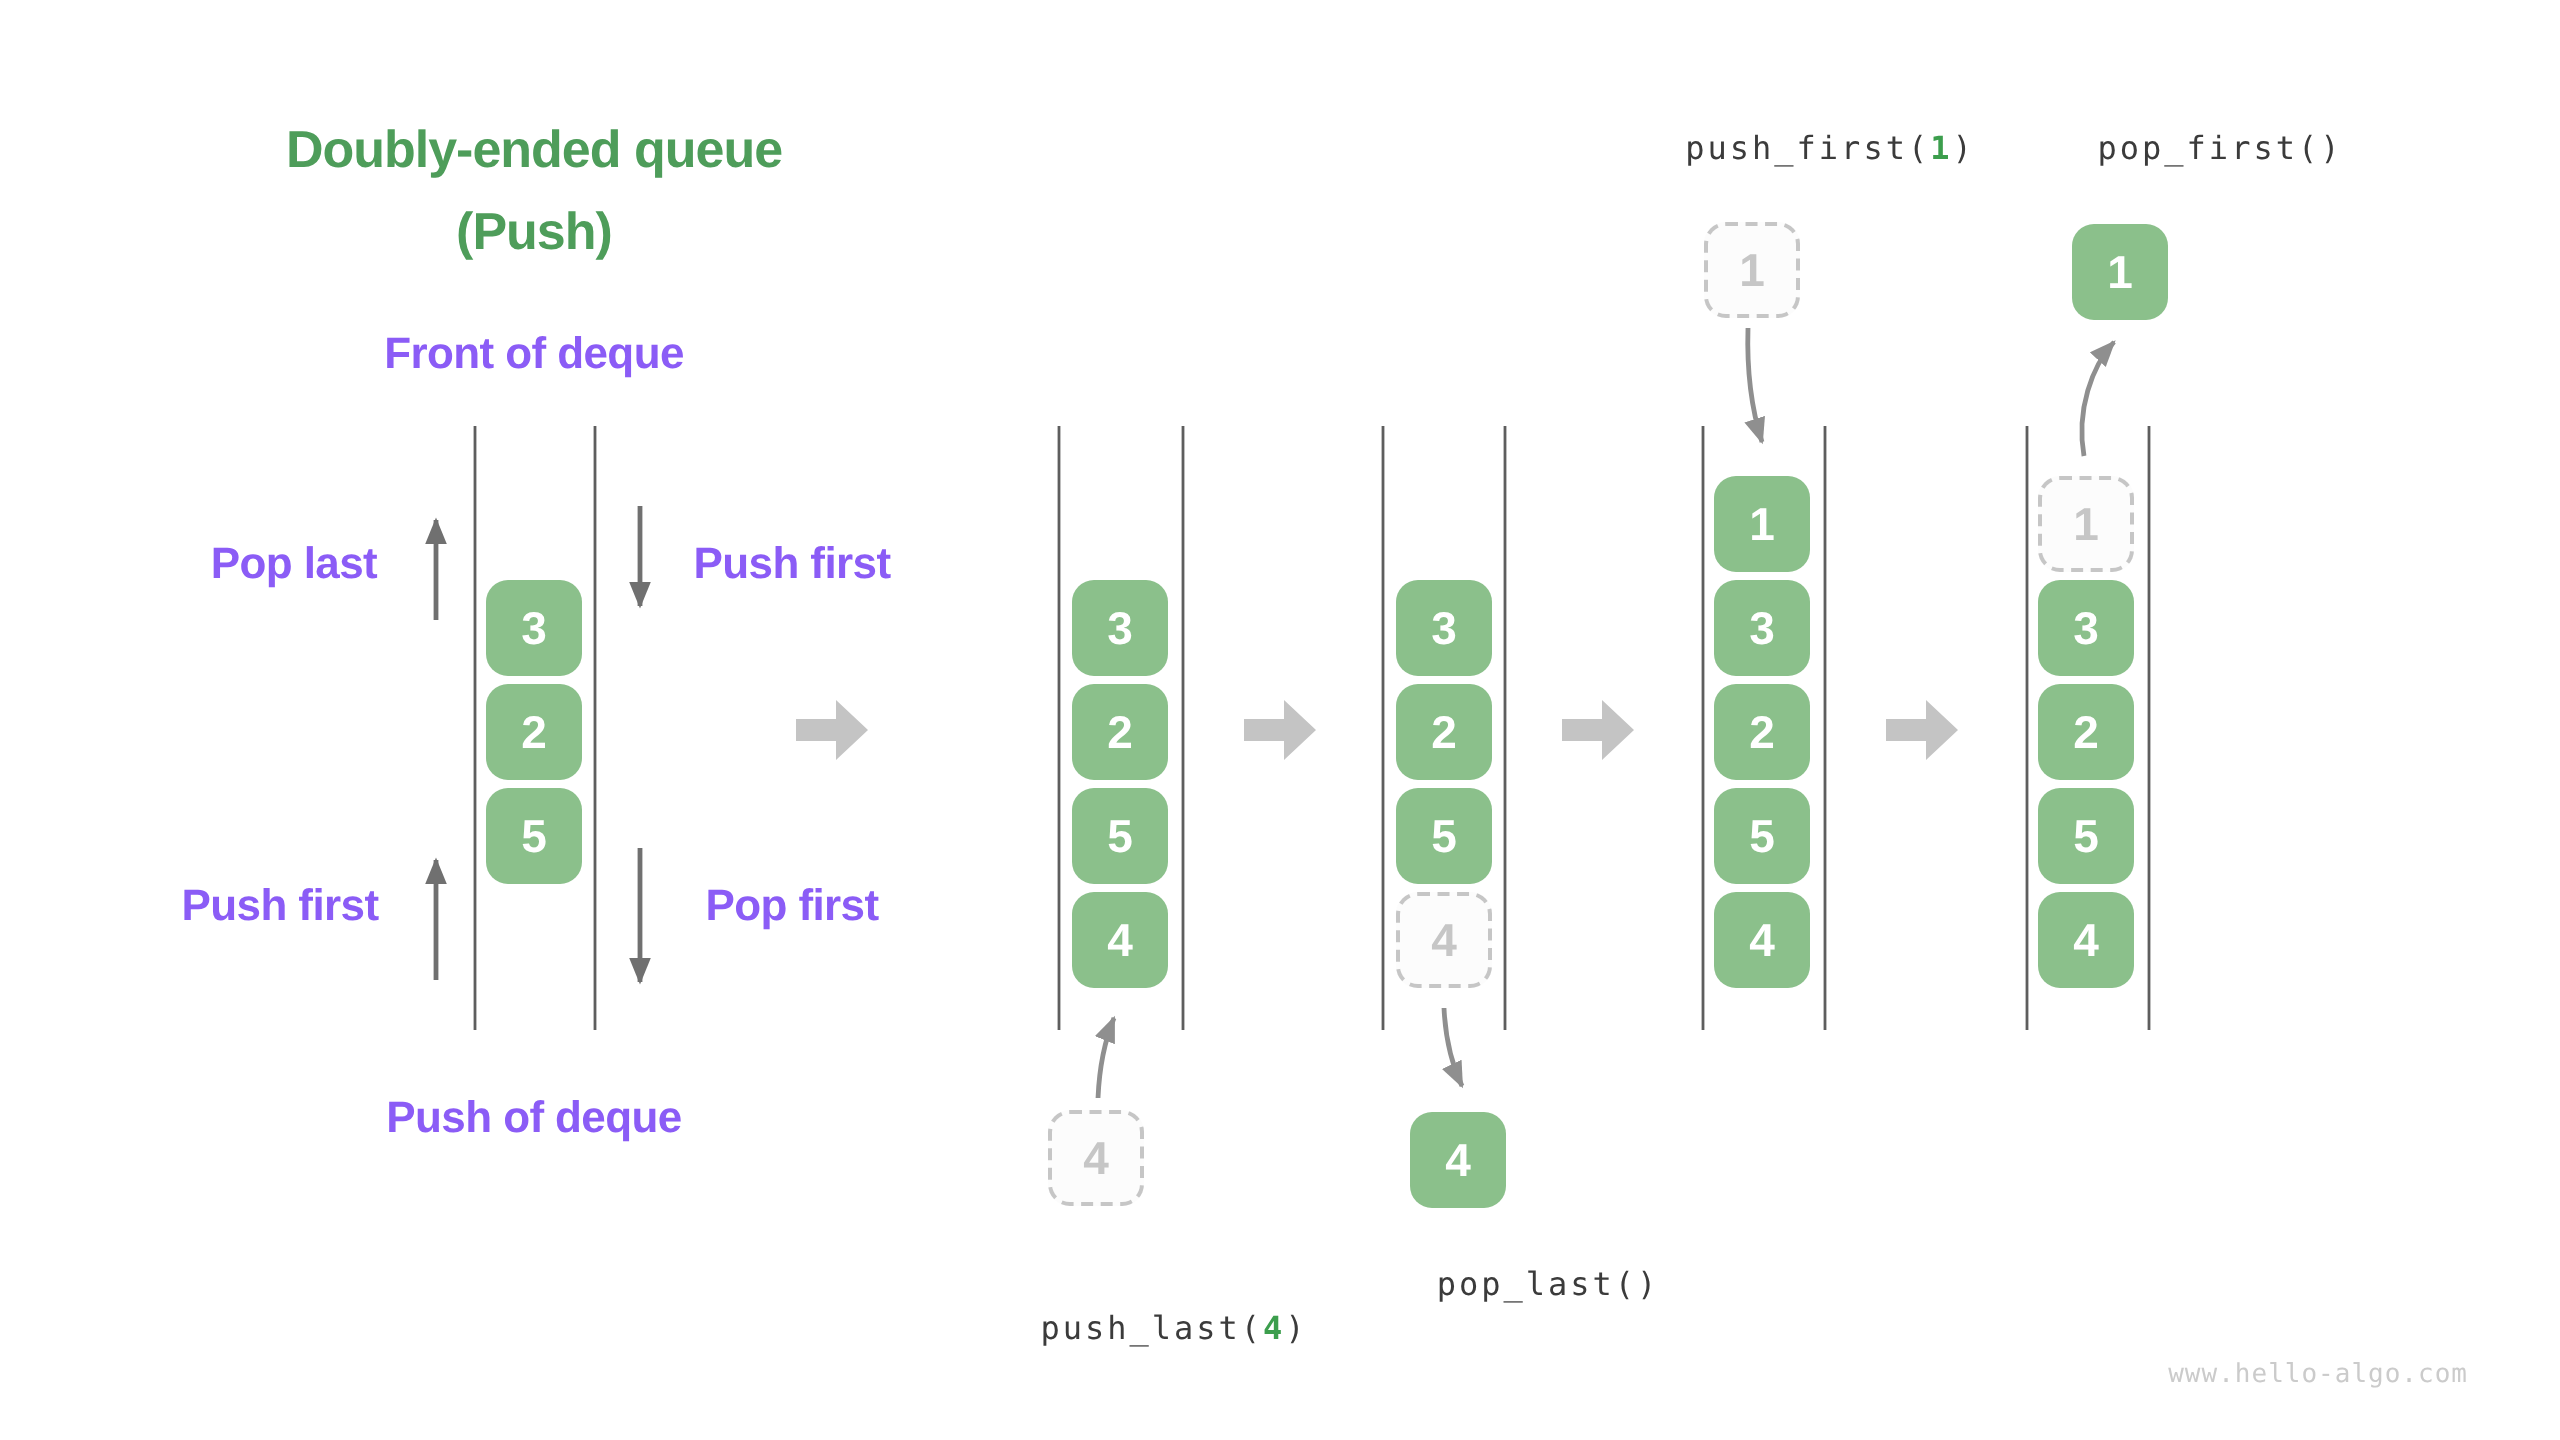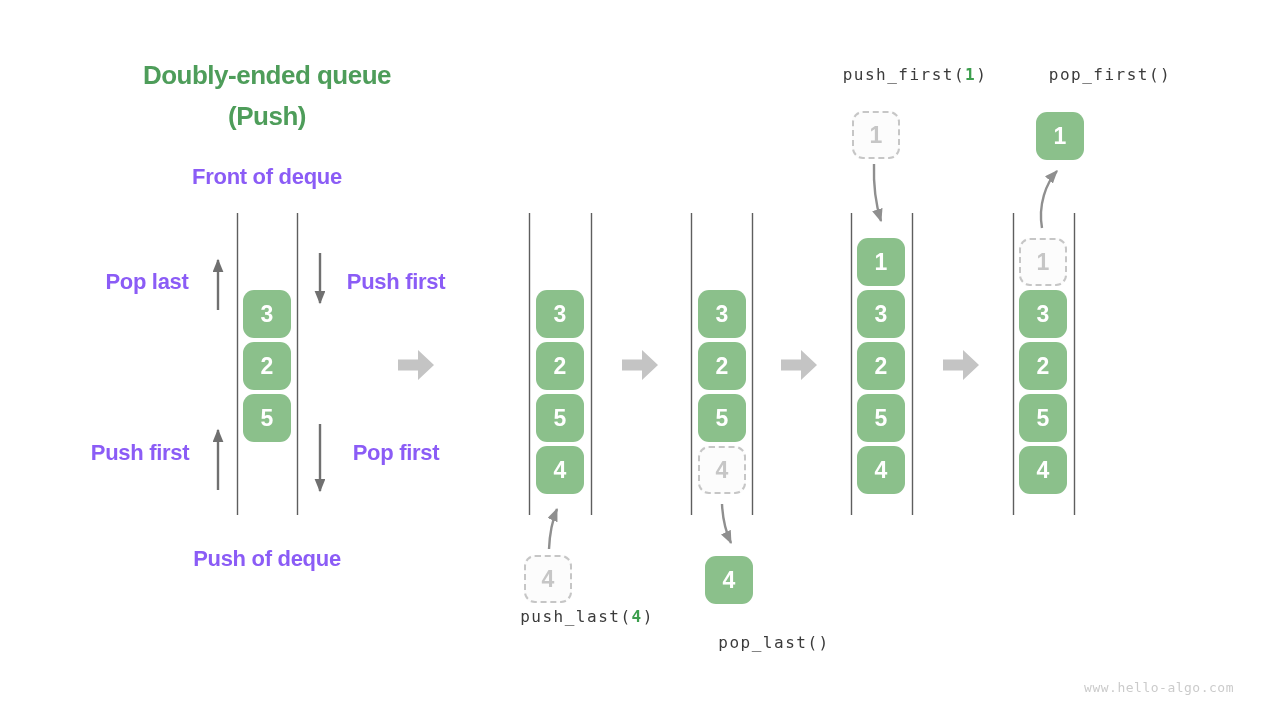--- a/index.html
+++ b/index.html
@@ -93,21 +93,21 @@
   <div class="lbl title" style="left:267px;top:116px">(Push)</div>
   <div class="lbl" style="left:267px;top:177px">Front of deque</div>
   <div class="lbl" style="left:267px;top:559px">Push of deque</div>
   <div class="lbl" style="left:147px;top:282px">Pop last</div>
   <div class="lbl" style="left:396px;top:282px">Push first</div>
   <div class="lbl" style="left:140px;top:453px">Push first</div>
   <div class="lbl" style="left:396px;top:453px">Pop first</div>
 
   <div class="mono" style="left:915px;top:74px"><span>push_first(</span><span class="arg">1</span><span>)</span></div>
   <div class="mono" style="left:1110px;top:74px">pop_first()</div>
-  <div class="mono" style="left:587px;top:616px"><span>push_last(</span><span class="arg">4</span><span>)</span></div>
+  <div class="mono" style="left:587px;top:664px"><span>push_last(</span><span class="arg">4</span><span>)</span></div>
   <div class="mono" style="left:774px;top:642px">pop_last()</div>
 
   <div class="cell" style="left:243px;top:290px">3</div>
   <div class="cell" style="left:243px;top:342px">2</div>
   <div class="cell" style="left:243px;top:394px">5</div>
 
   <div class="cell" style="left:536px;top:290px">3</div>
   <div class="cell" style="left:536px;top:342px">2</div>
   <div class="cell" style="left:536px;top:394px">5</div>
   <div class="cell" style="left:536px;top:446px">4</div>

